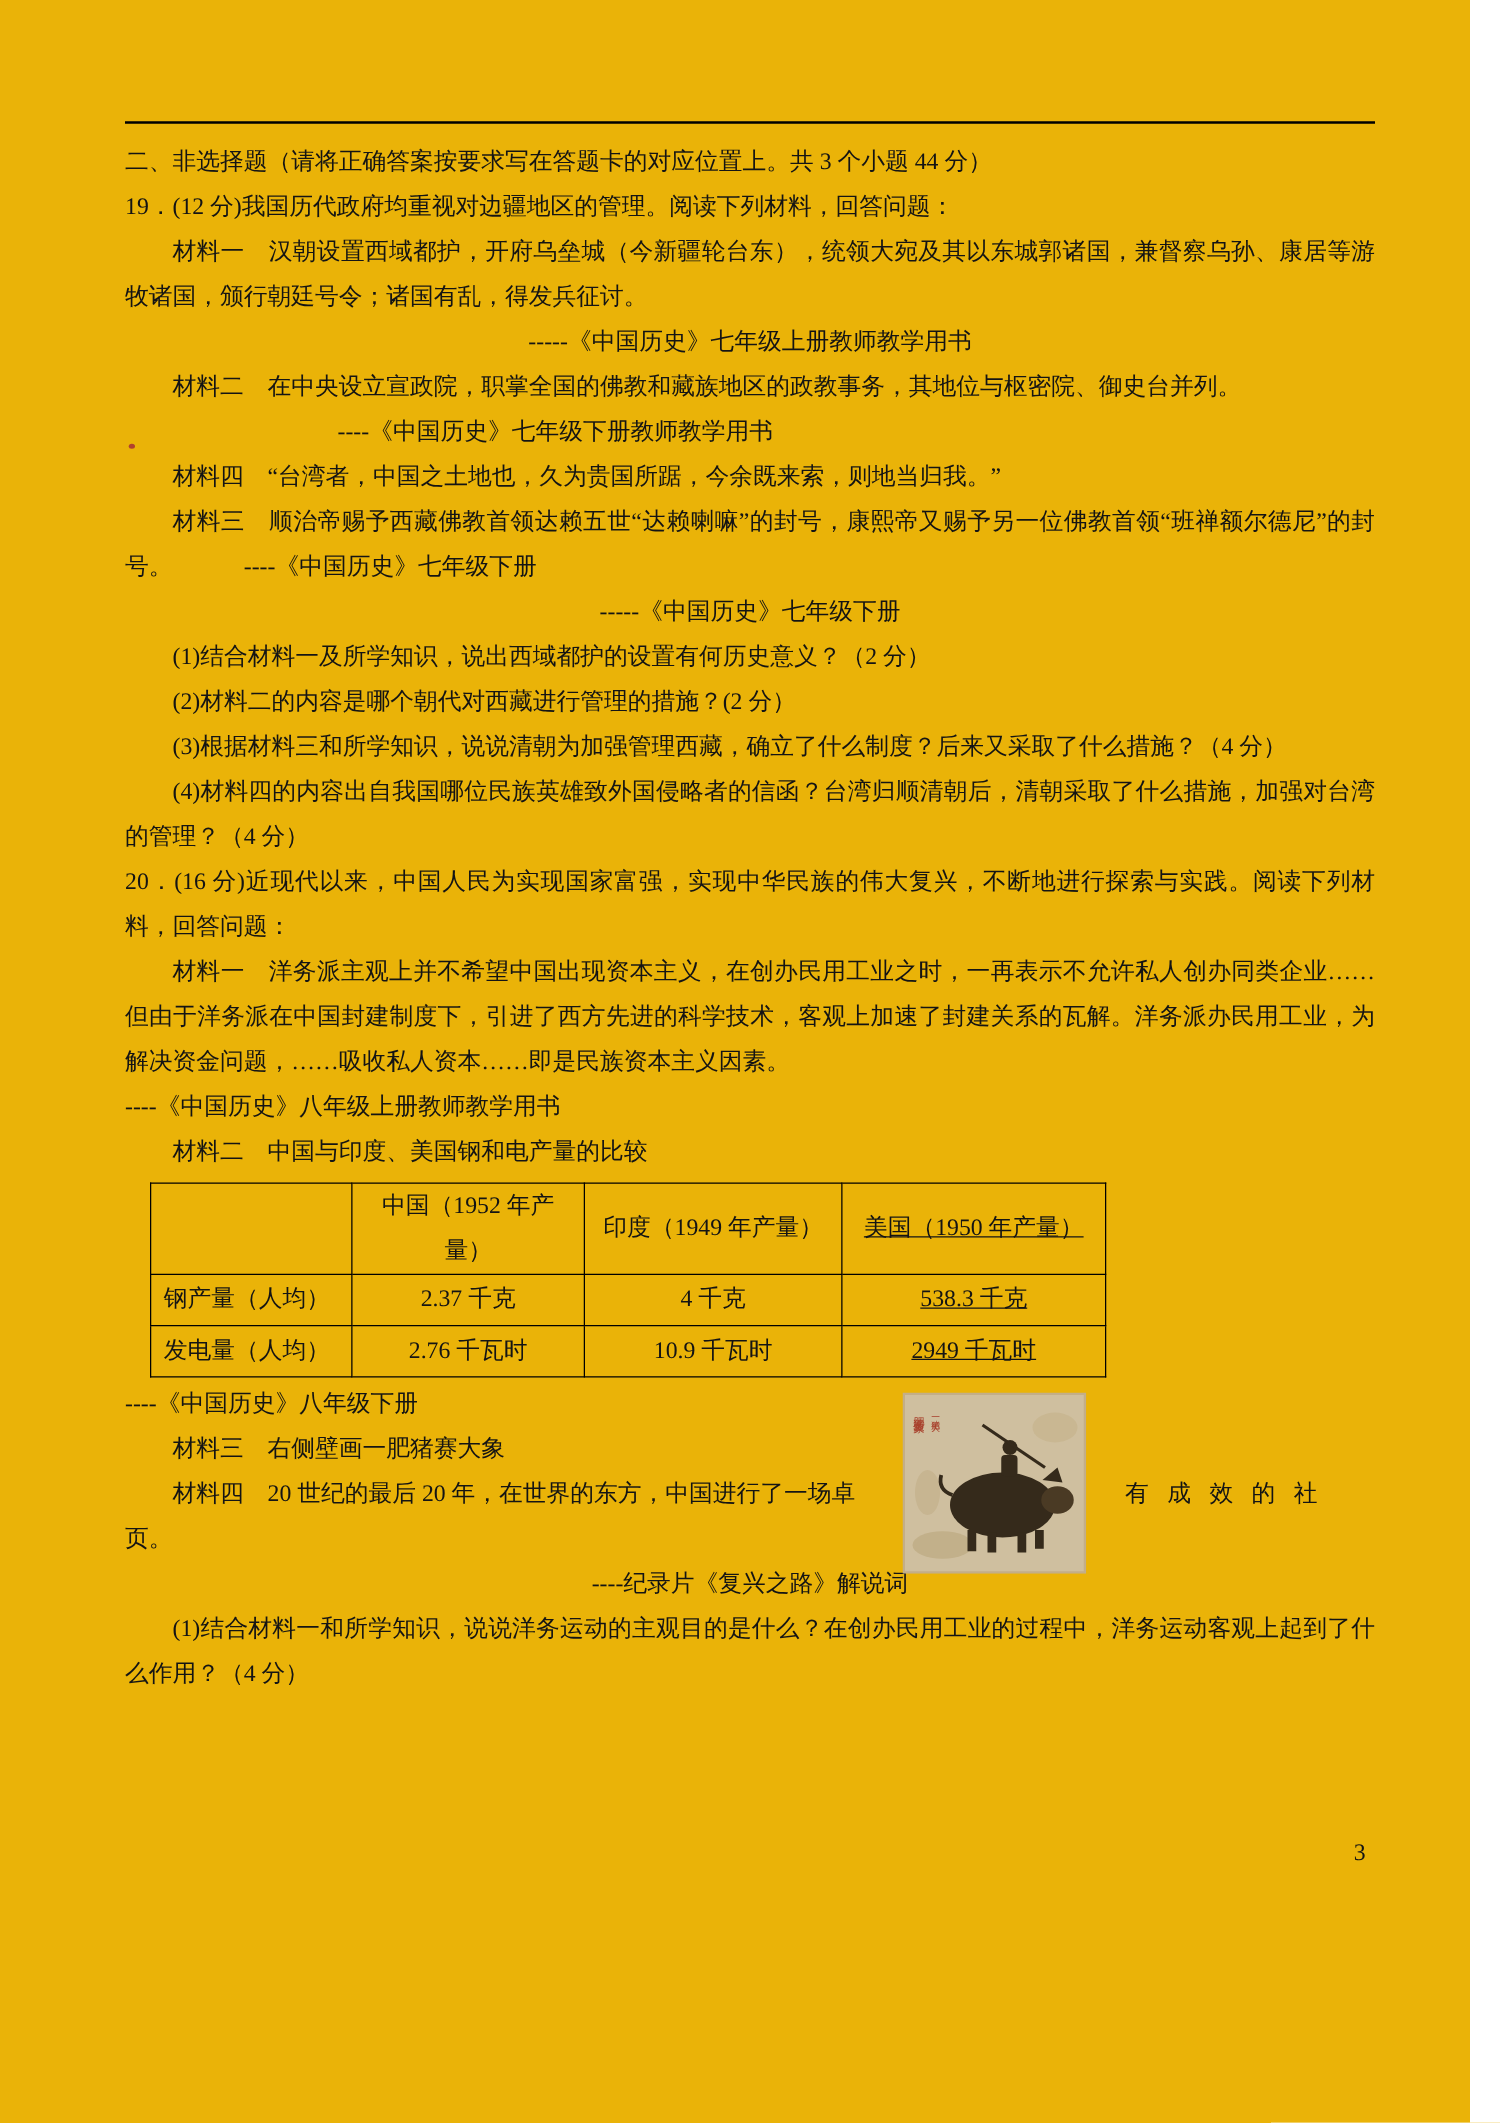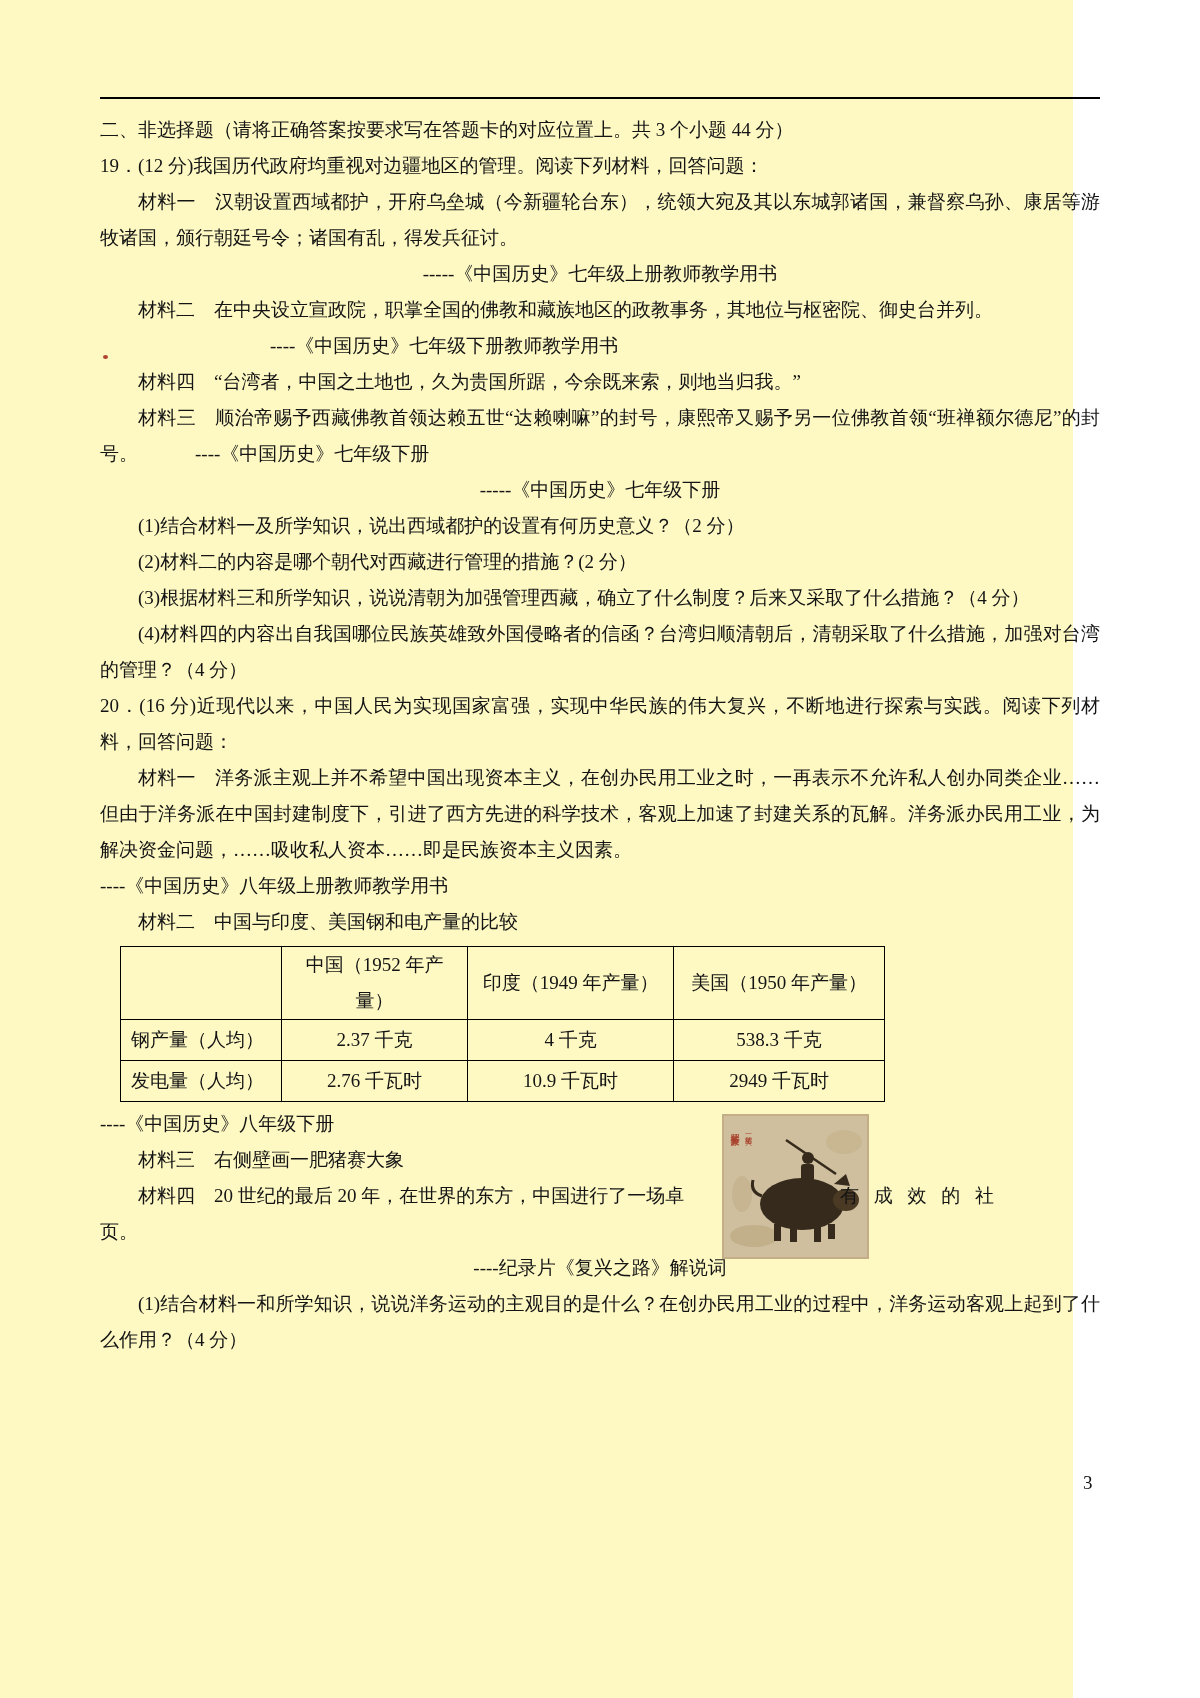--- a/index.html
+++ b/index.html
@@ -3,21 +3,21 @@
 <meta charset="utf-8">
 <style>
   html,body{margin:0;padding:0;background:#ffffff;}
   body{
     width:1200px;height:1698px;
     font-family:"Liberation Serif","DejaVu Serif",serif;
     color:#141414;
     position:relative;
     overflow:hidden;
   }
-  .page{position:relative;width:1073px;height:1698px;background:#fef9c3;}
+  .page{position:relative;width:1176px;height:1698px;background:#eab308;}
   .header-rule{position:absolute;left:100px;top:97px;width:1000px;height:2px;background:#000;}
   .stray-mark{position:absolute;left:103px;top:355px;width:5px;height:4px;background:#b0412e;border-radius:50%;}
   .content{
     position:absolute;left:100px;top:112px;width:1000px;
     font-size:19px;line-height:36px;text-align:justify;
   }
   .content p{margin:0;padding:0;}
   .indent{text-indent:2em;}
   .center{text-align:center;text-indent:0;}
   .src-left{margin-left:170px !important;text-indent:0;}
@@ -27,31 +27,31 @@
   }
   table.cmp td{
     border:1.6px solid #000;
     height:40px;
     font-size:19px;
     padding:0 10px;
   }
   td.c0{width:140px;text-align:left;margin-left:38px;}
   td.c1{width:165px;}
   td.c2{width:185px;}
-  td.c3{width:190px;}
+  td.c3{width:190px;text-decoration:underline;}
   .bottom-rel{position:relative;}
   .mural{
     position:absolute;left:622px;top:8px;width:147px;height:145px;
   }
   .tbl-src{padding-left:340px;text-indent:0;}
   .m4line{position:relative;}
   .m4line .left-frag{display:inline;}
   .m4line.first{text-indent:2em;}
   .right-frag{
-    position:absolute;left:740px;top:0;
+    position:absolute;left:800px;top:0;
     white-space:nowrap;letter-spacing:5px;text-indent:0;
   }
   .page-number{
     position:absolute;left:1083px;top:1472px;
     font-size:19px;
   }
 </style>
 </head>
 <body>
 

